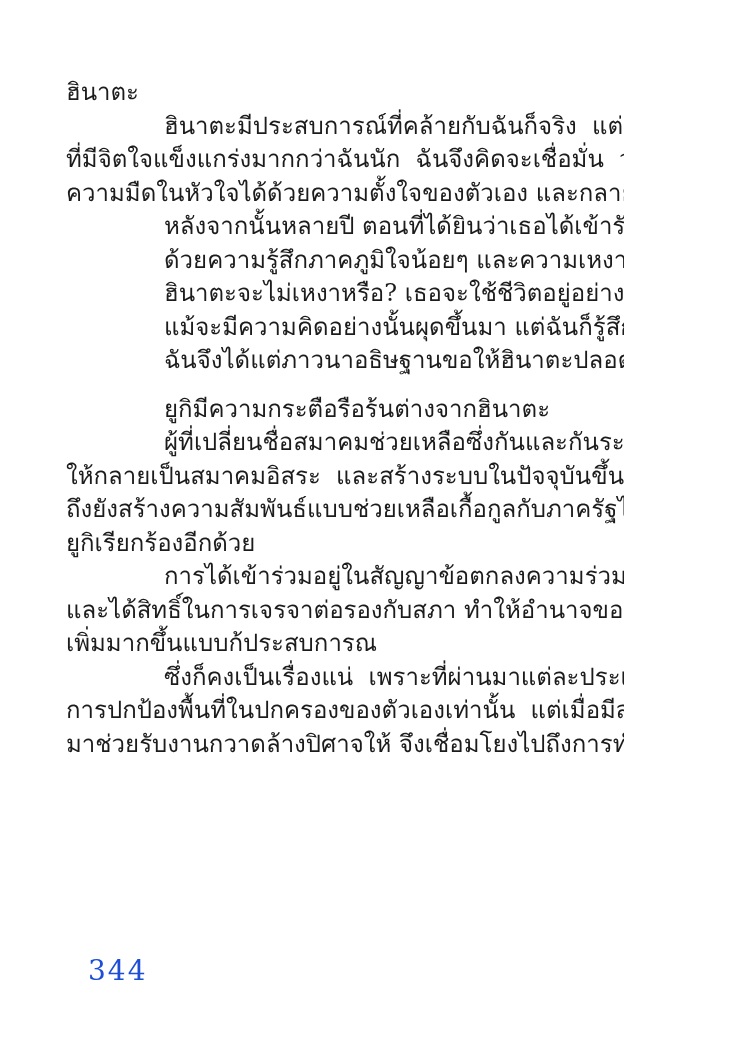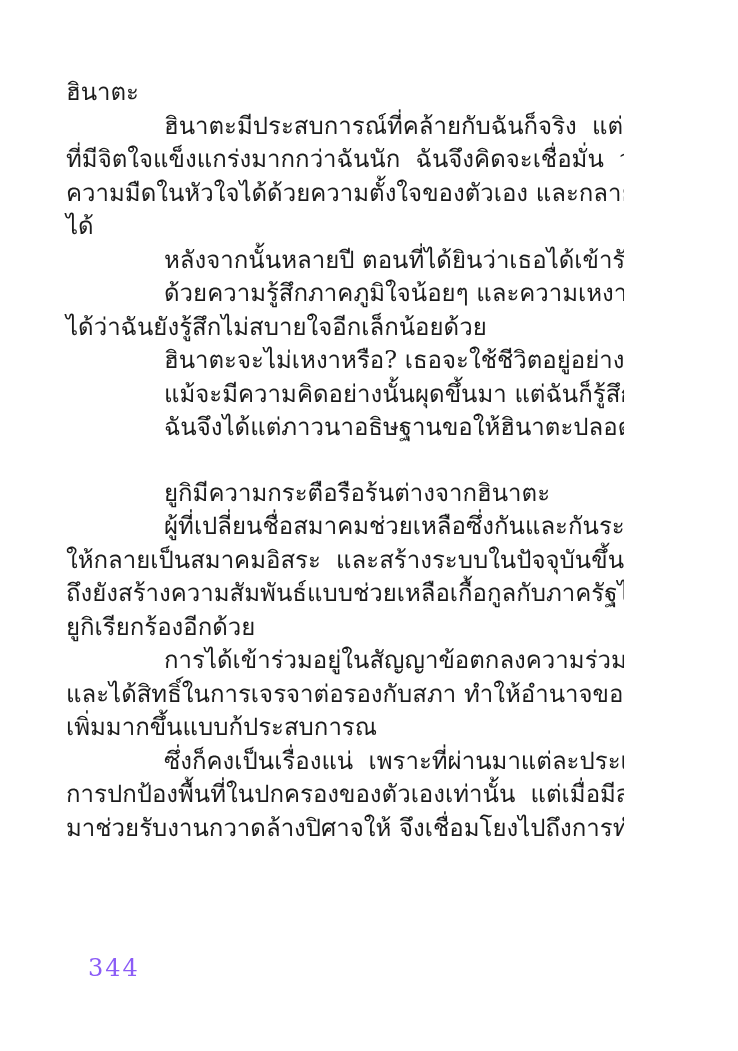--- a/index.html
+++ b/index.html
@@ -21,59 +21,57 @@
     left: 66px;
     top: 76px;
     width: 598px;
     font-size: 24px;
     line-height: 33.5px;
   }
   .para {
     margin: 0;
   }
   .para.section-gap {
-    margin-top: 32px;
+    margin-top: 15px;
   }
   .line {
     height: 33.5px;
     white-space: pre;
   }
   .line.indent {
     padding-left: 98px;
   }
   .page-number {
     position: absolute;
     left: 88px;
     top: 954px;
-    font-size: 24px;
+    font-size: 28px;
     letter-spacing: 2px;
     font-family: "DejaVu Serif", "Liberation Serif", serif;
-    color: #8b5cf6;
+    color: #1d4ed8;
   }
 </style>
 </head>
 <body>
 
 <div class="page">
   <div class="text-block" id="text-container">
       <div class="para">
         <div class="line">ฮินาตะ</div>
       </div>
       <div class="para">
         <div class="line indent">ฮินาตะมีประสบการณ์ที่คล้ายกับฉันก็จริง  แต่เธอเป็นเด็กสาว</div>
         <div class="line">ที่มีจิตใจแข็งแกร่งมากกว่าฉันนัก  ฉันจึงคิดจะเชื่อมั่น  ว่าเธอจะตัดผ่า</div>
         <div class="line">ความมืดในหัวใจได้ด้วยความตั้งใจของตัวเอง และกลายเป็นบุคคลที่ยิ่งใหญ่</div>
-        <div class="line">ได้</div>
       </div>
       <div class="para">
         <div class="line indent">หลังจากนั้นหลายปี ตอนที่ได้ยินว่าเธอได้เข้ารับตำแหน่งสำคัญ</div>
       </div>
       <div class="para">
         <div class="line indent">ด้วยความรู้สึกภาคภูมิใจน้อยๆ และความเหงานิดหน่อย ฉันจำ</div>
-        <div class="line">ได้ว่าฉันยังรู้สึกไม่สบายใจอีกเล็กน้อยด้วย</div>
       </div>
       <div class="para">
         <div class="line indent">ฮินาตะจะไม่เหงาหรือ? เธอจะใช้ชีวิตอยู่อย่างร่าเริงหรือเปล่า?</div>
       </div>
       <div class="para">
         <div class="line indent">แม้จะมีความคิดอย่างนั้นผุดขึ้นมา แต่ฉันก็รู้สึกว่าตัวฉันที่ไม่ได้</div>
       </div>
       <div class="para">
         <div class="line indent">ฉันจึงได้แต่ภาวนาอธิษฐานขอให้ฮินาตะปลอดภัยดีเท่านั้น</div>
       </div>

